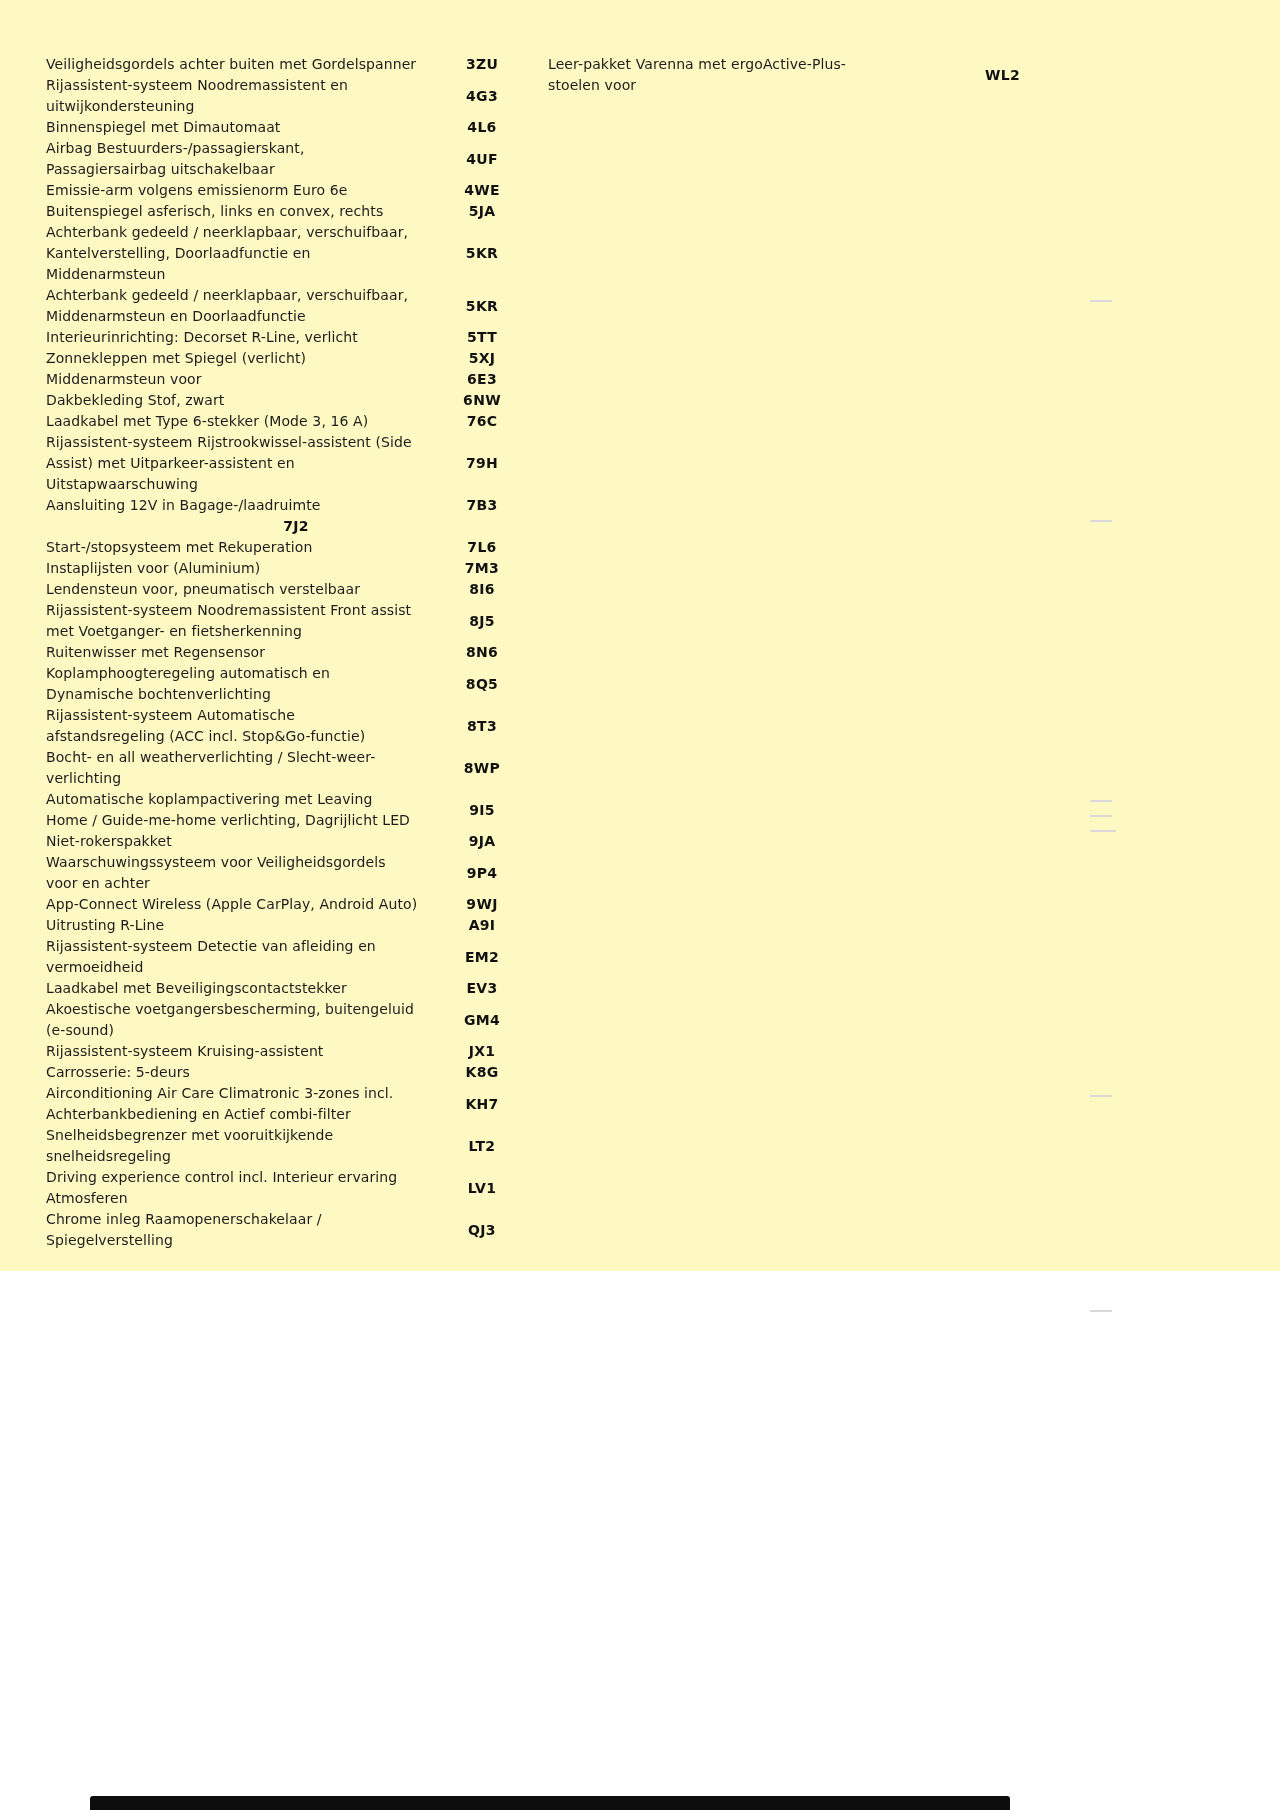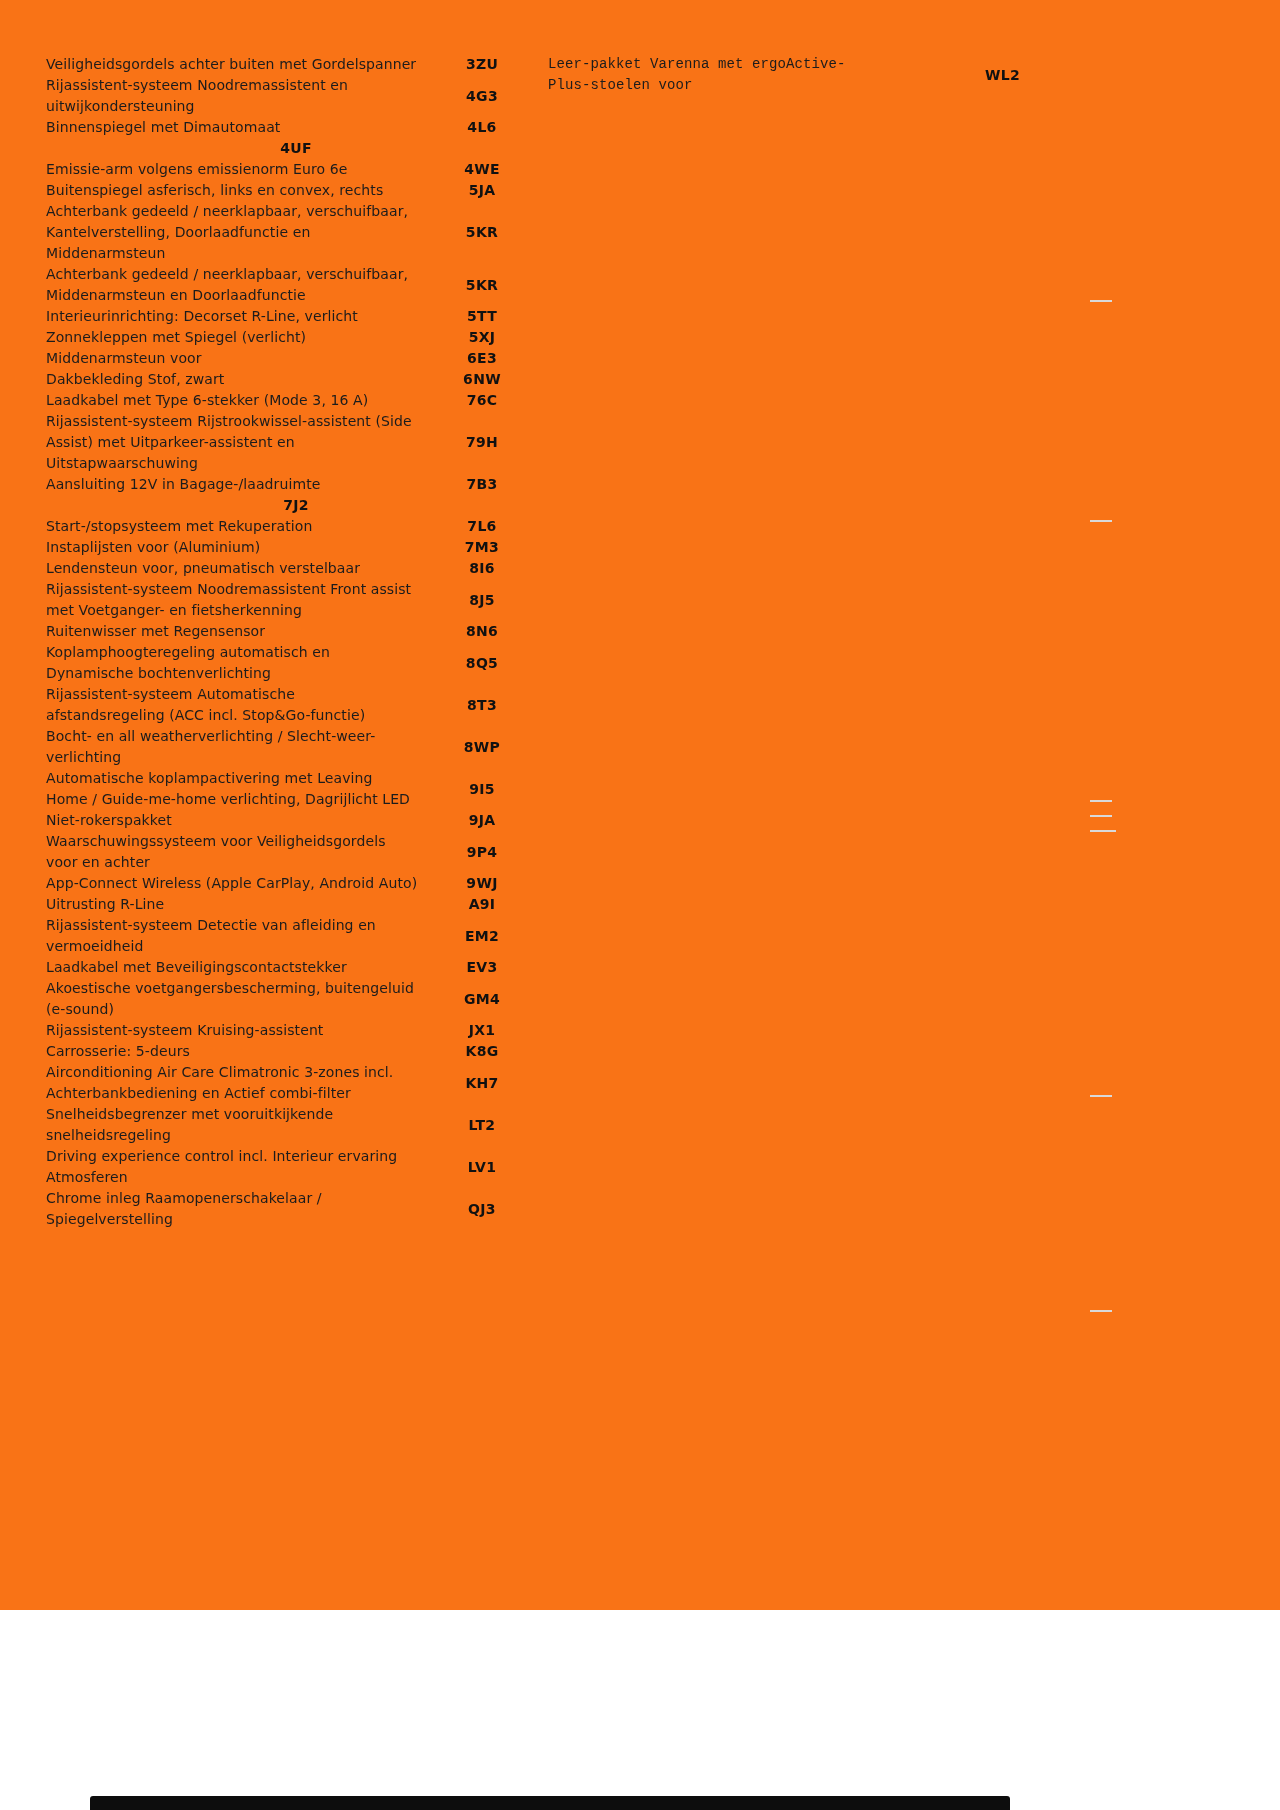--- a/index.html
+++ b/index.html
@@ -7,22 +7,22 @@
     width: 1280px;
     height: 1810px;
     background: #ffffff;
     font-family: "DejaVu Sans", "Liberation Sans", sans-serif;
     color: #1c1c1c;
     overflow: hidden;
   }
   .page {
     position: relative;
     width: 1280px;
-    height: 1610px;
-    background: #f97316;
+    height: 1271px;
+    background: #fef9c3;
   }
   .col {
     position: absolute;
     top: 54px;
     font-size: 14px;
     line-height: 21px;
   }
   .col-left  { left: 46px;  width: 500px; }
   .col-right { left: 548px; width: 478px; }
   .row { display: flex; align-items: stretch; }
@@ -32,21 +32,21 @@
   }
   .code {
     flex: 1;
     display: flex;
     align-items: center;
     justify-content: center;
     font-weight: 700;
     color: #111;
     letter-spacing: 0.3px;
   }
-  .col-right .desc { width: 330px; font-family: Liberation Mono, monospace; }
+  .col-right .desc { width: 330px; }
   .col-right .code { justify-content: flex-end; padding-right: 6px; }
   
   .bottom-bar {
     position: absolute;
     left: 90px;
     top: 1796px;
     width: 920px;
     height: 14px;
     background: #0d0d0d;
     border-radius: 3px 3px 0 0;
@@ -80,20 +80,21 @@
     <div class="desc">Rijassistent-systeem Noodremassistent en uitwijkondersteuning</div>
     <div class="code">4G3</div>
   </div>
 
   <div class="row">
     <div class="desc">Binnenspiegel met Dimautomaat</div>
     <div class="code">4L6</div>
   </div>
 
   <div class="row">
+    <div class="desc">Airbag Bestuurders-/passagierskant, Passagiersairbag uitschakelbaar</div>
     <div class="code">4UF</div>
   </div>
 
   <div class="row">
     <div class="desc">Emissie-arm volgens emissienorm Euro 6e</div>
     <div class="code">4WE</div>
   </div>
 
   <div class="row">
     <div class="desc">Buitenspiegel asferisch, links en convex, rechts</div>

